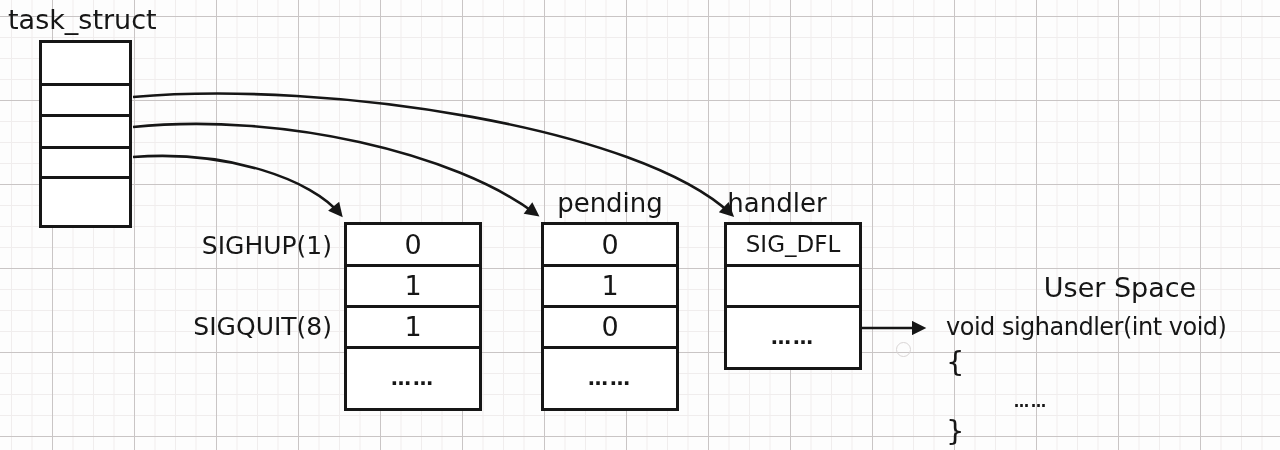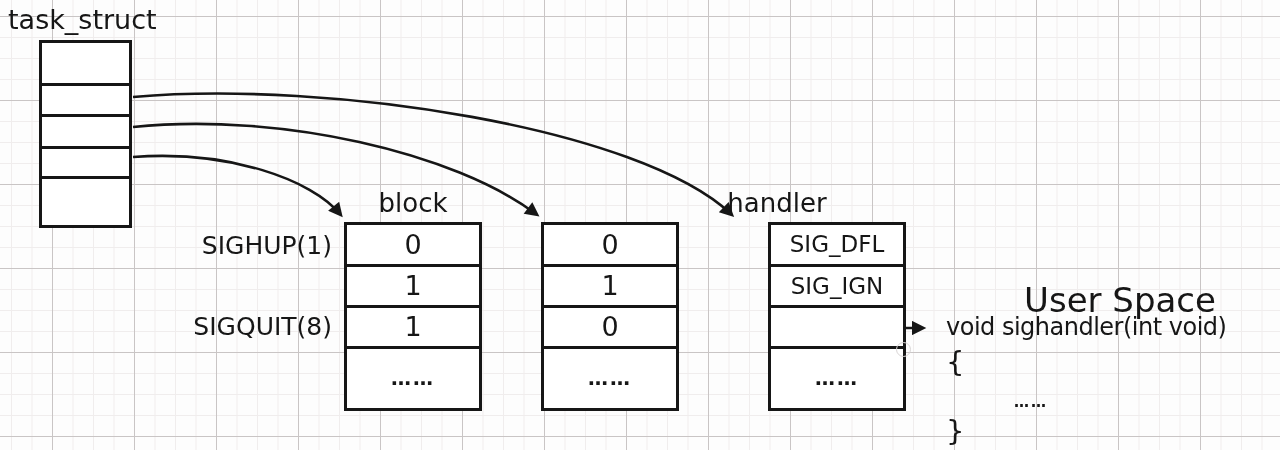--- a/index.html
+++ b/index.html
@@ -39,21 +39,21 @@
     text-align: center; font-size: 27px; overflow: hidden;
   }
   .sigtable .cell:first-child { border-top: none; height: 39px; line-height: 39px; }
   .sigtable .cell.dots { height: 59px; line-height: 59px; font-weight: bold; font-size: 20px; letter-spacing: 2px; }
   .sigtable.handler-font .cell { font-size: 23px; }
   .sigtable.handler-font .cell.dots { font-size: 20px; }
 
   .colhead { position: absolute; top: 188px; width: 138px; text-align: center; font-size: 26px; }
   .rowlabel { position: absolute; left: 120px; width: 212px; text-align: right; font-size: 25px; line-height: 40px; height: 40px; }
 
-  .us-title { font-size: 34px; width: 200px; text-align: center; margin-top: 8px; }
+  .us-title { font-size: 27px; width: 200px; text-align: center; }
   .us-code  { font-size: 24px; letter-spacing: -0.5px; }
   .us-brace { font-size: 29px; }
   .us-dots  { font-size: 15px; font-weight: bold; letter-spacing: 2px; }
 
   .faint-circle {
     position: absolute; left: 896px; top: 342px; width: 13px; height: 13px;
     border: 1.5px solid #d9d5d5; border-radius: 50%;
   }
   svg.arrows { position: absolute; left: 0; top: 0; }
 </style>
@@ -76,43 +76,42 @@
       <marker id="ah" viewBox="0 0 10 10" refX="7" refY="5" markerWidth="7" markerHeight="5.5" orient="auto">
         <path d="M0,0 L10,5 L0,10 z" fill="#161616"></path>
       </marker>
     </defs>
     <path d="M133,97 C330,80 640,128 731,214" fill="none" stroke="#161616" stroke-width="2.6" marker-end="url(#ah)"></path>
     <path d="M133,127 C280,112 455,153 536,214" fill="none" stroke="#161616" stroke-width="2.6" marker-end="url(#ah)"></path>
     <path d="M133,157 C230,150 312,180 340,214" fill="none" stroke="#161616" stroke-width="2.6" marker-end="url(#ah)"></path>
     <path d="M830,328 L922,328" fill="none" stroke="#161616" stroke-width="2.6" marker-end="url(#ah)"></path>
   </svg>
 
-  <div class="txt colhead" style="left:344px;">block</div>
+  <div class="txt colhead" style="left:541px;">pending</div>
   <div class="txt colhead" style="left:708px;">handler</div>
 
   <div class="txt rowlabel" style="top:226px;">SIGHUP(1)</div>
   <div class="txt rowlabel" style="top:307px;">SIGQUIT(8)</div>
 
   <div class="sigtable" style="left:344px;">
     <div class="cell">0</div>
     <div class="cell">1</div>
     <div class="cell">1</div>
     <div class="cell dots">……</div>
   </div>
 
   <div class="sigtable" style="left:541px;">
     <div class="cell">0</div>
     <div class="cell">1</div>
     <div class="cell">0</div>
     <div class="cell dots">……</div>
   </div>
 
-  <div class="sigtable handler-font" style="left:768px;">
+  <div class="sigtable handler-font" style="left:724px;">
     <div class="cell">SIG_DFL</div>
-    <div class="cell">SIG_IGN</div>
     <div class="cell"></div>
     <div class="cell dots">……</div>
   </div>
 
   <div class="txt us-title" style="left:1020px; top:272px;">User Space</div>
   <div class="txt us-code" style="left:946px; top:313px;">void sighandler(int void)</div>
   <div class="txt us-brace" style="left:946px; top:345px;">{</div>
   <div class="txt us-dots" style="left:1014px; top:393px;">……</div>
   <div class="txt us-brace" style="left:946px; top:414px;">}</div>
 

